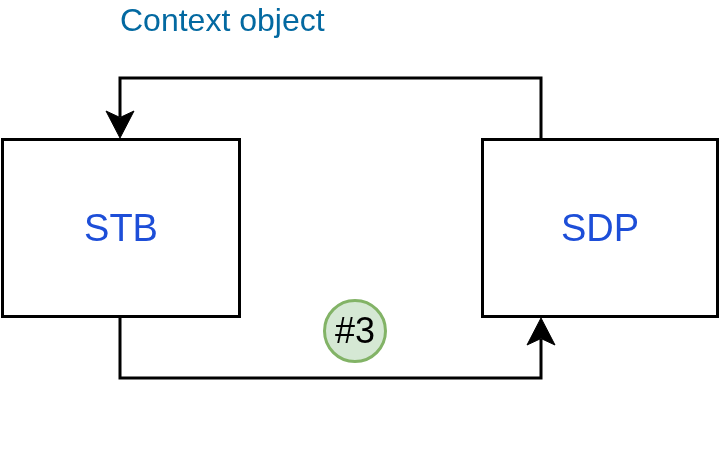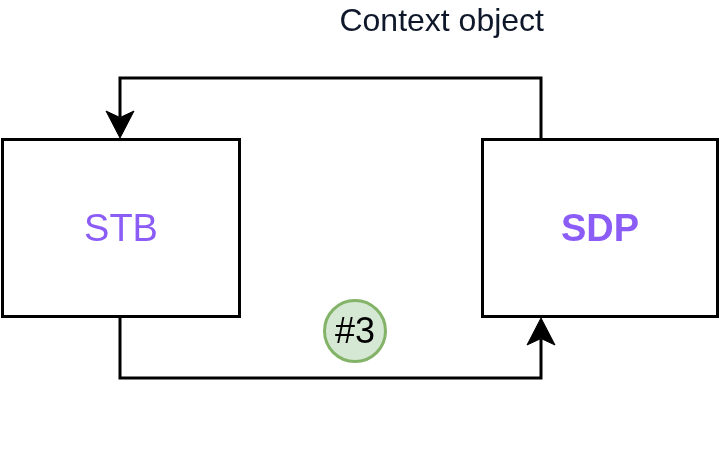--- a/index.html
+++ b/index.html
@@ -35,33 +35,33 @@
   }
   .node {
     position: absolute;
     box-sizing: border-box;
     background: #ffffff;
     border: 3px solid #000000;
     display: flex;
     align-items: center;
     justify-content: center;
     font-size: 38px;
-    color: #8b5cf6;
+    color: #1d4ed8;
     white-space: nowrap;
   }
   .node-stb { left: 1px;   top: 138px; width: 240px; height: 180px; }
-  .node-sdp { left: 481px; top: 138px; width: 238px; height: 180px; font-weight: bold; }
+  .node-sdp { left: 481px; top: 138px; width: 238px; height: 180px; }
   .edge-label {
     position: absolute;
     left: 120px;
     width: 424px;
-    text-align: right;
+    text-align: left;
     font-size: 32px;
     line-height: 40px;
-    color: #0f172a;
+    color: #0369a1;
     white-space: nowrap;
   }
   .edge-label-top    { top: 0px; }
   .edge-label-bottom { top: 414px; }
   .badge {
     position: absolute;
     left: 323px;
     top: 299px;
     width: 64px;
     height: 64px;

